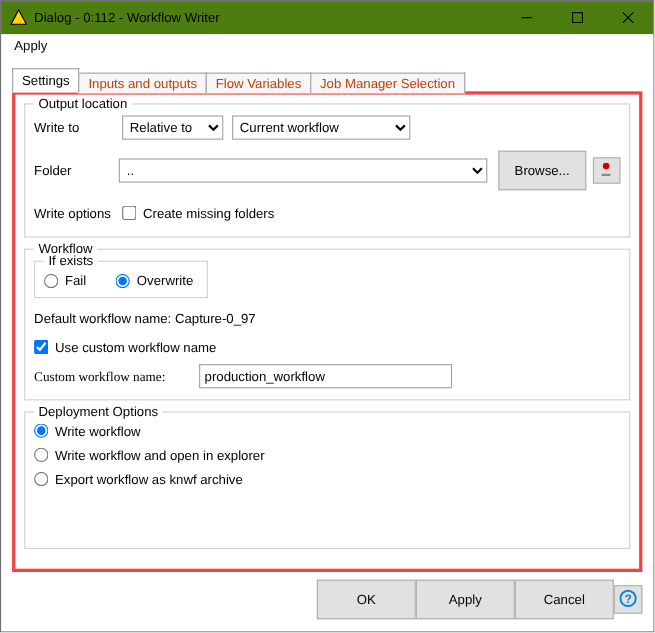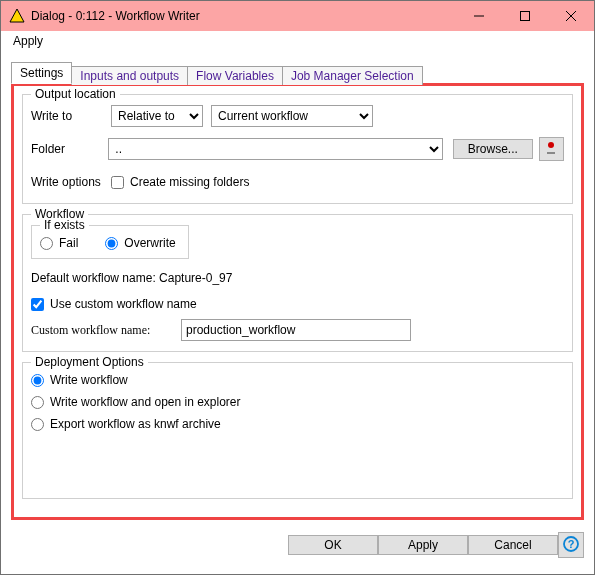--- a/index.html
+++ b/index.html
@@ -21,21 +21,21 @@
     display: flex;
     flex-direction: column;
     background: #fff;
   }
   
   .titlebar {
     height: 30px;
     display: flex;
     align-items: center;
     padding-left: 8px;
-    background: #fca5a5;
+    background: #4d7c0f;
   }
   .titlebar .icon-box {
     width: 16px;
     height: 16px;
     display: flex;
     align-items: center;
     justify-content: center;
     margin-right: 6px;
   }
   .titlebar .title {
@@ -88,21 +88,21 @@
     border: 1px solid #a0a0a0;
     border-bottom: none;
     background: #fff;
     margin-right: -1px;
     font-size: 12px;
     position: relative;
     top: 1px;
   }
   .tab.inactive {
     background: #f6f6f6;
-    color: #4c1d95;
+    color: #c2410c;
     top: 2px;
     padding-top: 2px;
     padding-bottom: 2px;
   }
   .tab.active {
     background: #fff;
     border-bottom: 1px solid #fff;
     z-index: 2;
   }
   .tab-panel {
@@ -151,41 +151,41 @@
   }
   select {
     padding: 0 2px;
   }
   .combo-relative { width: 92px; margin-right: 8px; }
   .combo-workflow { width: 162px; }
   .folder-input { width: 346px; margin-right: 10px; }
   .btn {
     font: inherit;
     font-size: 12px;
-    height: 20px;
+    height: 36px;
     min-width: 80px;
     background: #e1e1e1;
     border: 1px solid #adadad;
     padding: 0 10px;
     box-sizing: border-box;
   }
   .small-icon-btn {
     width: 26px;
     height: 24px;
     background: #e1e1e1;
     border: 1px solid #adadad;
     margin-left: 6px;
     display: flex;
     align-items: center;
     justify-content: center;
     box-sizing: border-box;
   }
   .checkbox-row, .radio-row {
     display: flex;
-    align-items: center;
+    align-items: flex-start;
     margin-bottom: 8px;
   }
   .checkbox-row:last-child, .radio-row:last-child { margin-bottom: 0; }
   input[type="checkbox"], input[type="radio"] {
     margin: 0 6px 0 0;
     width: 13px;
     height: 13px;
   }
   .inner-group {
     border: 1px solid #cfcfcf;

